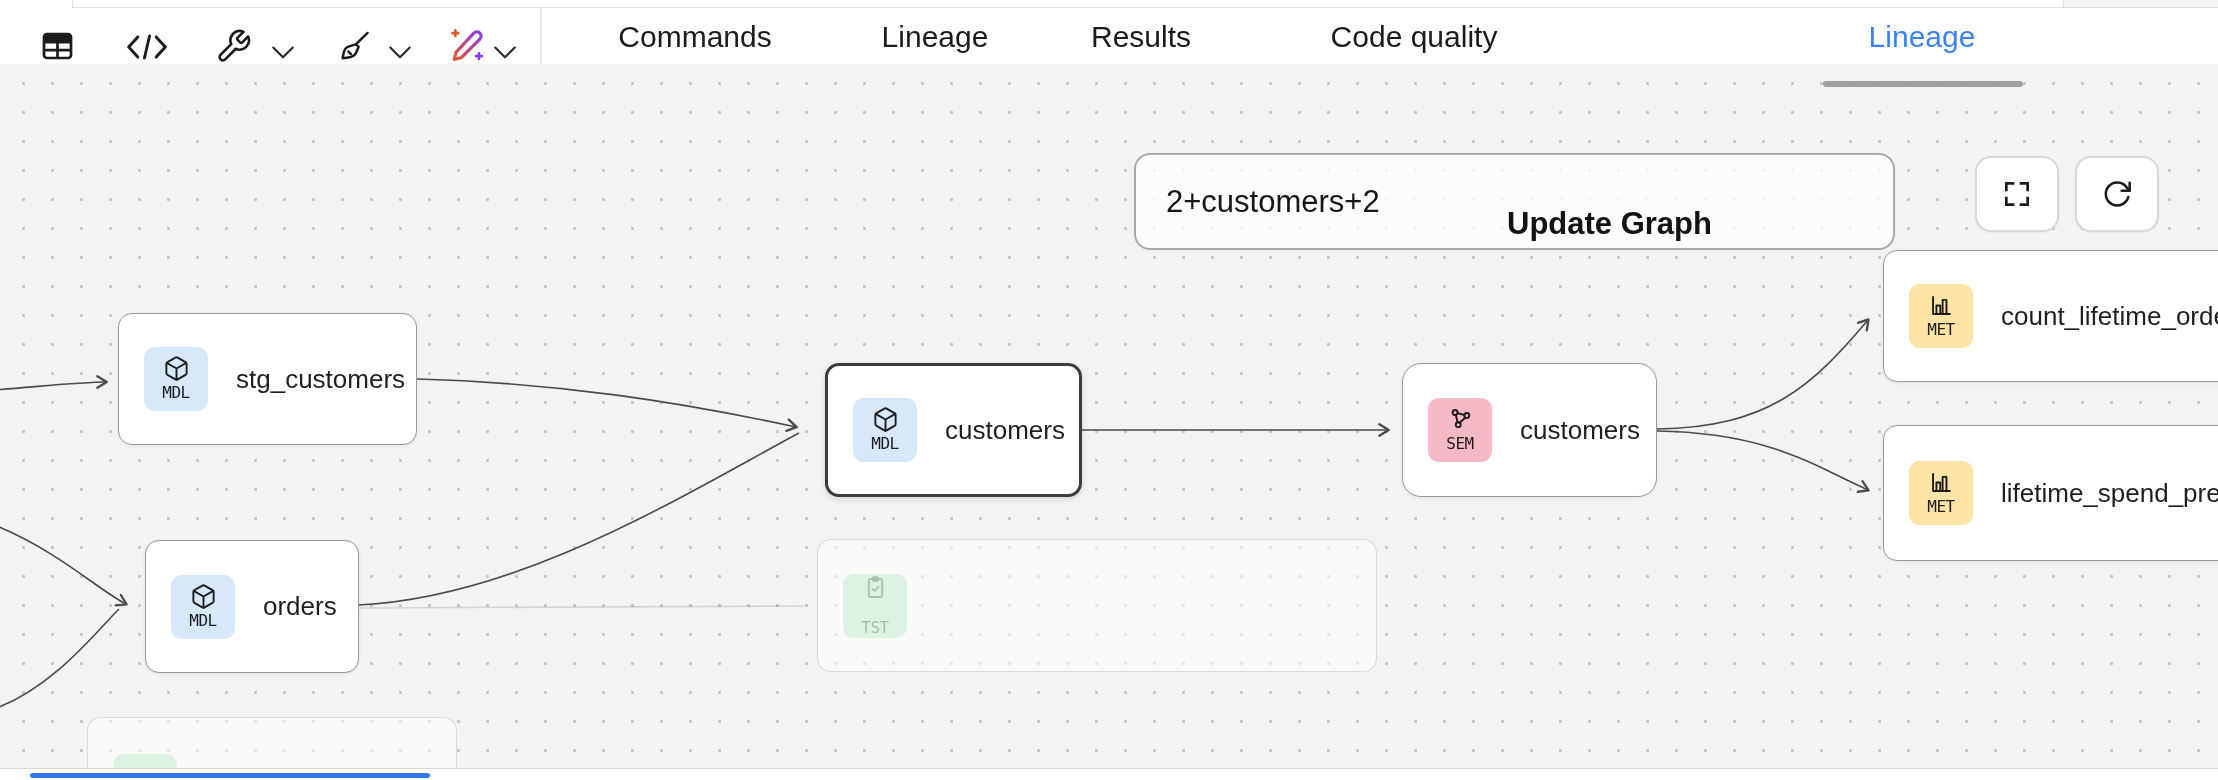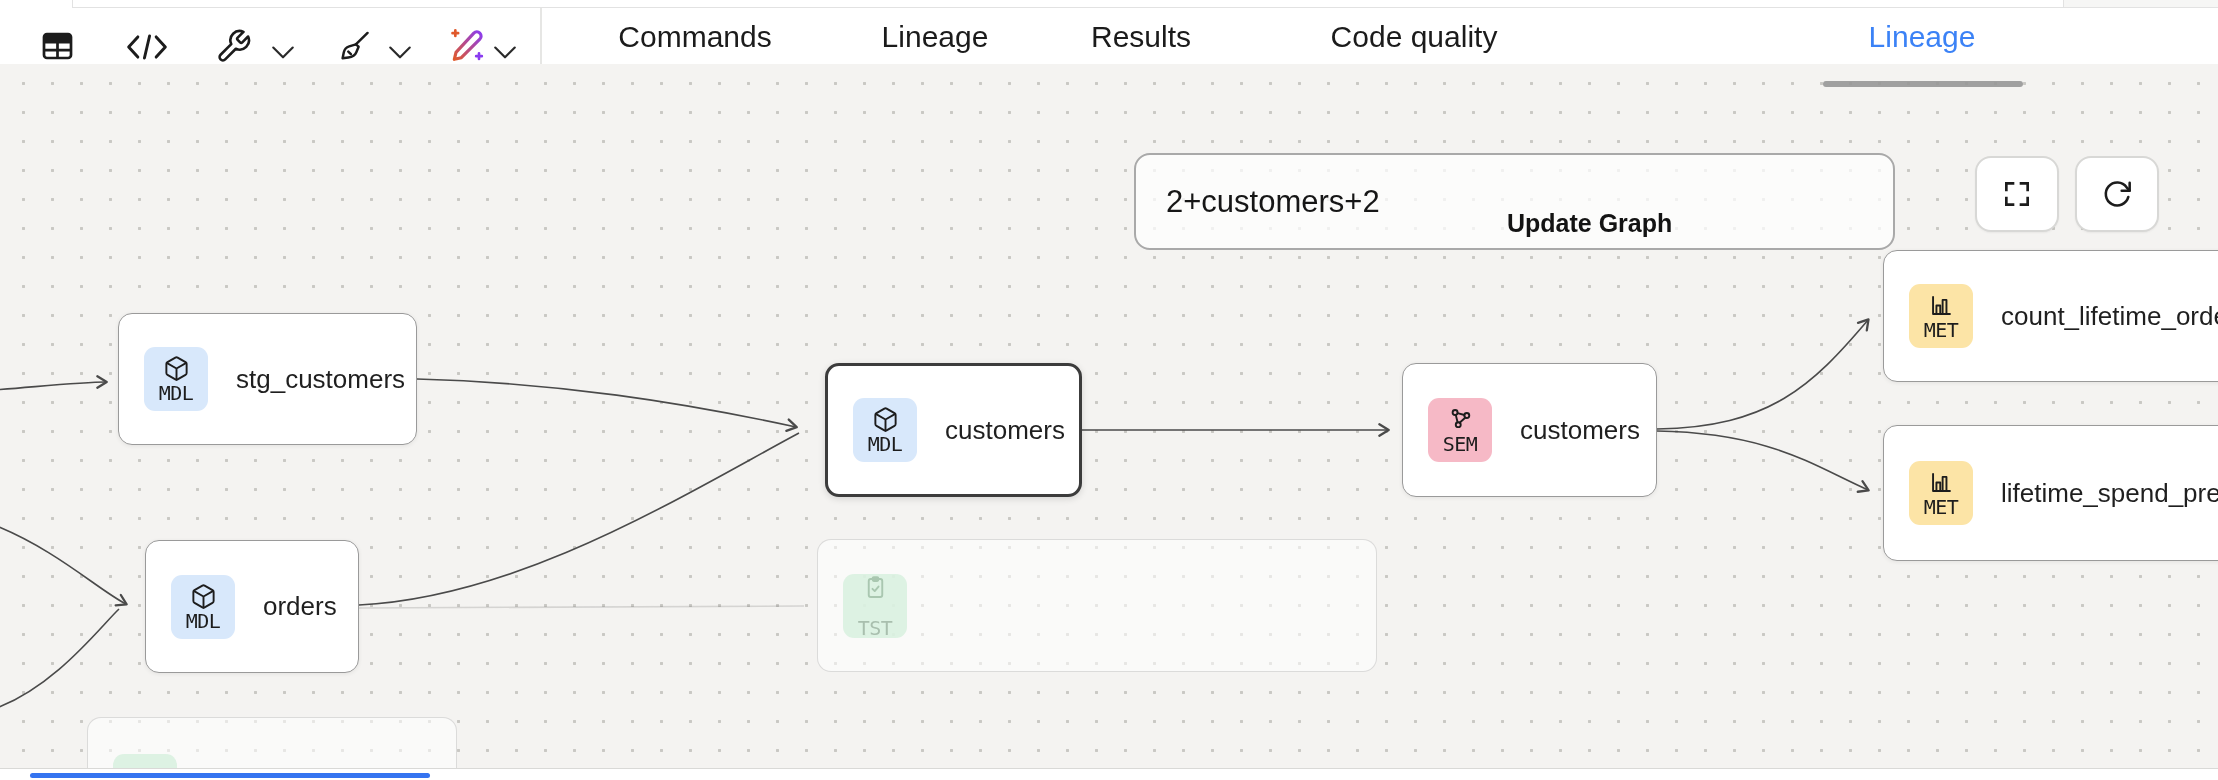--- a/index.html
+++ b/index.html
@@ -40,21 +40,21 @@
     background:#fff;border:1.5px solid #9a9a9a;border-radius:14px;
     box-shadow:0 1px 4px rgba(0,0,0,.07);
     padding-left:25px;box-sizing:border-box;cursor:pointer;
   }
   .node.selected{border:3px solid #3c3c3c;box-shadow:0 2px 7px rgba(0,0,0,.13);}
   .node.faded{background:rgba(255,255,255,.55);border:1.5px solid rgba(160,160,160,.35);box-shadow:none;}
   .badge{
     width:64px;height:64px;border-radius:11px;flex:0 0 64px;
     display:flex;flex-direction:column;align-items:center;justify-content:center;gap:1px;
   }
-  .badge .badge-label{font-family:"DejaVu Sans Mono", monospace;font-size:20px;line-height:20px;color:#1d1d1d;letter-spacing:-0.5px;}
+  .badge .badge-label{font-family:"DejaVu Sans Mono", monospace;font-size:16px;line-height:20px;color:#1d1d1d;letter-spacing:-0.5px;}
   .badge.mdl{background:#d8e8fb;}
   .badge.sem{background:#f6b9c6;}
   .badge.met{background:#fce4a6;}
   .badge.tst{background:rgba(214,240,221,.8);justify-content:space-between;}
   .badge.tst .badge-label{color:#a9bfae;}
   .node-label{font-size:26px;color:#1f1f1f;margin-left:28px;white-space:nowrap;}
   .node.faded .node-label{color:#c7c7c7;white-space:normal;font-size:25px;line-height:33px;word-break:break-all;width:400px;}
 
   
   .selector-bar{
@@ -62,21 +62,21 @@
     background:rgba(255,255,255,.72);border:2px solid #a9a9a9;border-radius:16px;
     display:flex;align-items:center;box-sizing:border-box;overflow:hidden;
   }
   .selector-input{
     width:317px;border:none;outline:none;background:transparent;
     font-family:"Liberation Sans", sans-serif;font-size:31px;color:#161616;padding:0 0 0 30px;
   }
   .selector-div{width:2px;background:#a9a9a9;}
   .update-btn{
     flex:1;border:none;background:transparent;text-align:left;padding:0 0 0 22px;
-    font-family:"Liberation Sans", sans-serif;font-size:25px;font-weight:700;color:#131313;cursor:pointer;margin-top:44px;
+    font-family:"Liberation Sans", sans-serif;font-size:31px;font-weight:700;color:#131313;cursor:pointer;margin-top:44px;
   }
   .sq-btn{
     position:absolute;width:84px;height:76px;background:#fff;border:2px solid #d8d8d6;border-radius:16px;
     display:flex;align-items:center;justify-content:center;cursor:pointer;box-sizing:border-box;
     box-shadow:0 1px 2px rgba(0,0,0,.05);padding:0;
   }
 
   
   .bottomstrip{position:absolute;top:768px;left:0;width:2218px;height:12px;background:#fff;border-top:1px solid #d9d9d7;box-sizing:border-box;}
   .bottom-thumb{position:absolute;top:773px;left:30px;width:400px;height:5px;background:#3574f0;border-radius:3px;cursor:pointer;}
@@ -205,21 +205,21 @@
     <div class="badge mdl">
       <svg width="27" height="27" viewBox="0 0 24 24" fill="none" stroke="#1d1d1d" stroke-width="1.7" stroke-linecap="round" stroke-linejoin="round">
         <path d="M21 16V8a2 2 0 0 0-1-1.73l-7-4a2 2 0 0 0-2 0l-7 4A2 2 0 0 0 3 8v8a2 2 0 0 0 1 1.73l7 4a2 2 0 0 0 2 0l7-4A2 2 0 0 0 21 16z"></path>
         <path d="M3.3 7 12 12l8.7-5M12 22V12"></path>
       </svg>
       <span class="badge-label">MDL</span>
     </div>
     <span class="node-label">customers</span>
   </div>
 
-  <div class="node" style="left:1402px;top:299px;width:255px;height:134px;">
+  <div class="node" style="left:1402px;top:299px;width:255px;height:134px;border-radius:19px;">
     <div class="badge sem">
       <svg width="27" height="27" viewBox="0 0 24 24" fill="none" stroke="#1d1d1d" stroke-width="1.7" stroke-linecap="round" stroke-linejoin="round">
         <circle cx="7.2" cy="5.8" r="2.2"></circle>
           <circle cx="17.6" cy="8.4" r="2.2"></circle>
           <circle cx="10" cy="16.6" r="2.2"></circle>
         <path d="M9.4 6.4 15.5 8M16.4 10.3 11.2 14.9M7.8 7.9 9.4 14.5"></path>
       </svg>
       <span class="badge-label">SEM</span>
     </div>
     <span class="node-label">customers</span>

